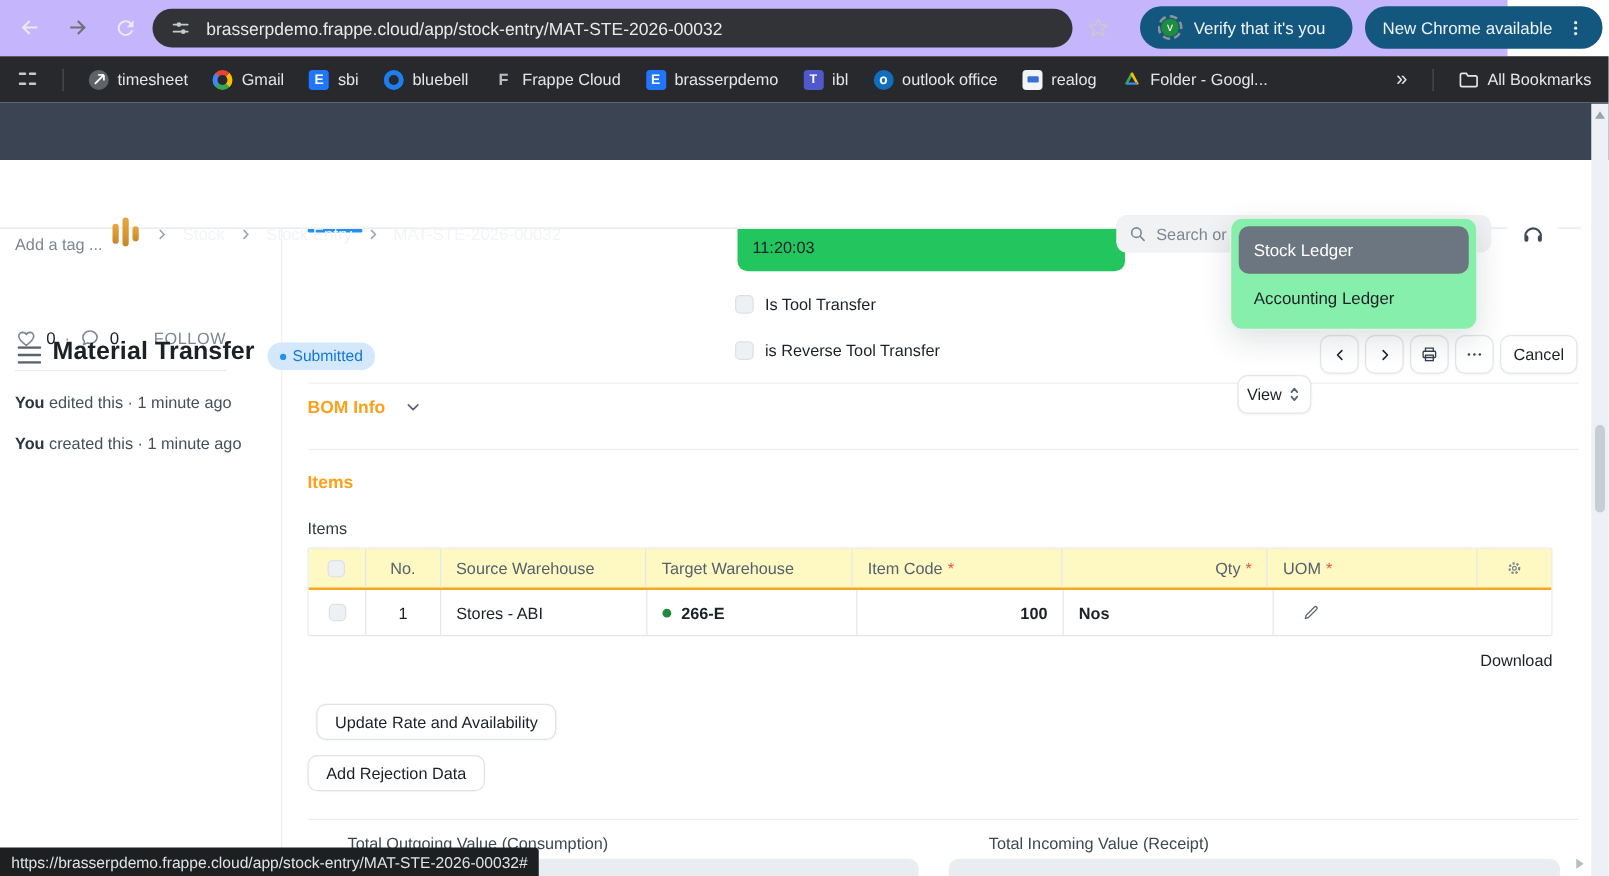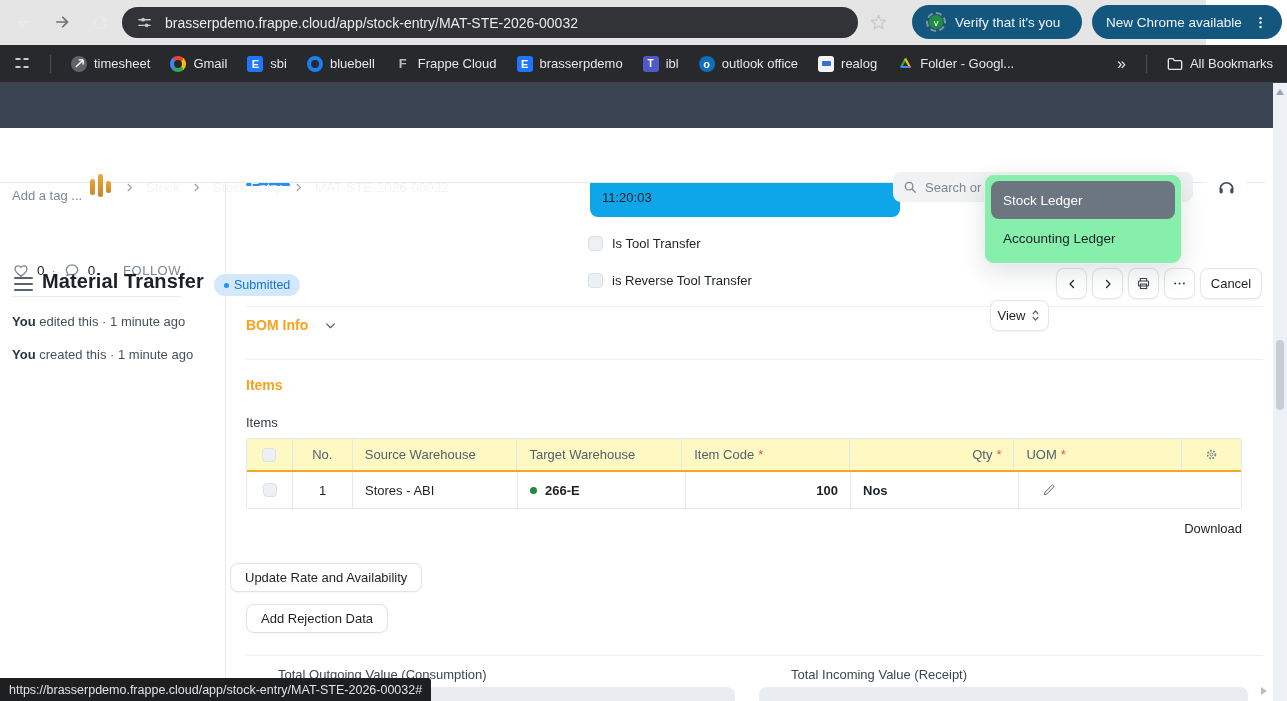--- a/index.html
+++ b/index.html
@@ -2,21 +2,21 @@
 <html><head>
 <meta charset="utf-8">
 <style>
   * { margin:0; padding:0; box-sizing:border-box; }
   html,body { width:1287px; height:701px; overflow:hidden; }
   body { font-family:"Liberation Sans", sans-serif; background:#fff; position:relative; }
   .abs { position:absolute; }
   .flex { display:flex; align-items:center; }
 
   
-  .chrome-top { left:0; top:0; width:1206px; height:45px; background:#e5e5e5; z-index:40; }
+  .chrome-top { left:0; top:0; width:1206px; height:45px; background:#c4b5fd; z-index:40; }
   .nav-ico { width:24px; height:24px; display:flex; align-items:center; justify-content:center; }
   .url-pill { left:122px; top:7px; width:736px; height:31px; background:#313337; border-radius:16px; display:flex; align-items:center; padding:0 14px; gap:12px; }
   .url-text { color:#e8eaed; font-size:14px; white-space:nowrap; }
   .chrome-pill { height:34px; top:5px; background:#14577e; border-radius:17px; display:flex; align-items:center; gap:9px; padding:0 14px; color:#eef3f7; font-size:13.5px; cursor:pointer; }
   .verify-badge { width:20px; height:20px; border-radius:50%; border:2px dashed #8d9298; display:flex; align-items:center; justify-content:center; }
   .verify-badge-inner { width:14px; height:14px; border-radius:50%; background:#1e8e3e; color:#fff; font-size:9.5px; display:flex; align-items:center; justify-content:center; }
 
   
   .bookmarks { left:0; top:45px; width:1287px; height:37px; background:#27292c; display:flex; align-items:center; padding:0 14px; gap:20px; z-index:40; }
   .bm { display:flex; align-items:center; gap:7px; color:#e4e6e8; font-size:13px; white-space:nowrap; cursor:pointer; }
@@ -347,21 +347,21 @@
     <b style="color:#2b3440;">You</b> <span>edited this · 1 minute ago</span>
   </div>
   <div class="abs side-dark" style="left:12px;top:163px;width:190px;">
     <b style="color:#2b3440;">You</b> <span>created this · 1 minute ago</span>
   </div>
 </div>
 
 <div class="abs main">
   <div class="abs" style="left:20px;top:0;width:44px;height:3px;background:#2490ef;border-radius:2px;"></div>
 
-  <div class="abs" style="left:364px;top:-6px;width:310px;height:40px;background:#0ea5e9;border-radius:8px;display:flex;align-items:center;padding:0 12px;font-size:13px;color:#1c2126;">
+  <div class="abs" style="left:364px;top:-6px;width:310px;height:40px;background:#22c55e;border-radius:8px;display:flex;align-items:center;padding:0 12px;font-size:13px;color:#1c2126;">
     <span>11:20:03</span>
   </div>
 
   <div class="check-row" style="left:362px;top:53px;">
     <span class="checkbox"></span>
     <span class="check-label">Is Tool Transfer</span>
   </div>
   <div class="check-row" style="left:362px;top:90px;">
     <span class="checkbox"></span>
     <span class="check-label">is Reverse Tool Transfer</span>
@@ -431,21 +431,21 @@
       <div class="tcell c7">
         <svg width="14" height="14" viewBox="0 0 24 24" fill="none" stroke="#59636d" stroke-width="1.7">
             <path d="M4 20l1-4L16.5 4.5a2.1 2.1 0 0 1 3 3L8 19l-4 1z"></path>
           </svg>
       </div>
     </div>
   </div>
 
   <div class="abs" style="left:20px;top:338px;width:996px;text-align:right;font-size:13px;color:#1c2126;"><span>Download</span></div>
 
-  <div class="form-btn" style="left:4px;top:380px;text-align:right;">Update Rate and Availability</div>
+  <div class="form-btn" style="left:27px;top:380px;text-align:right;">Update Rate and Availability</div>
   <div class="form-btn" style="left:20px;top:421px;">Add Rejection Data</div>
 
   <div class="divider" style="top:472px;"></div>
 
   <div class="total-label" style="left:20px;top:484px;">Total Outgoing Value (Consumption)</div>
   <div class="total-label" style="left:533px;top:484px;">Total Incoming Value (Receipt)</div>
   <div class="bottom-field" style="left:20px;"></div>
   <div class="bottom-field" style="left:533px;"></div>
 </div>
 

